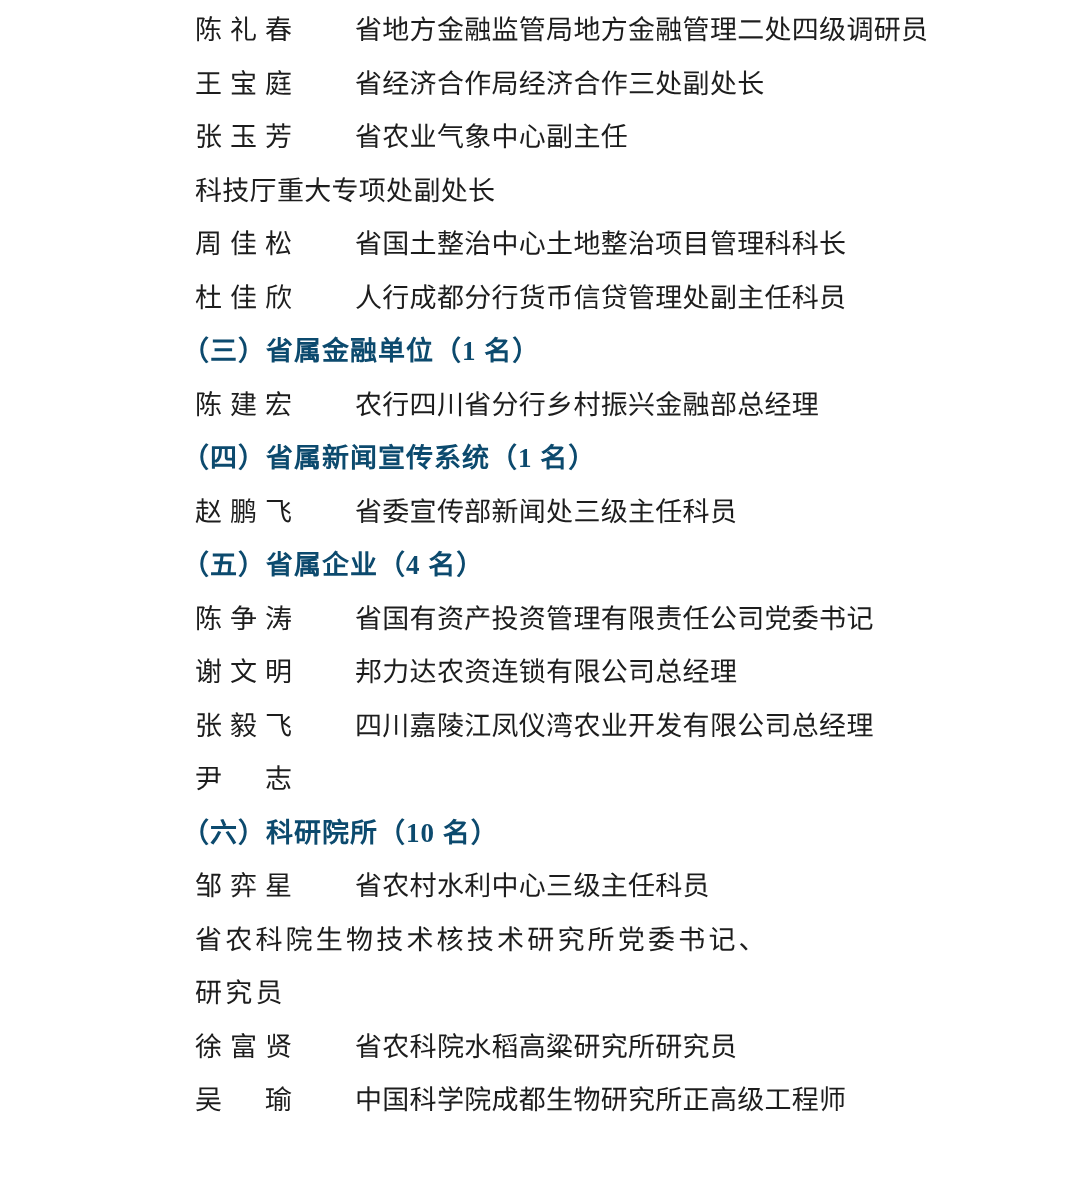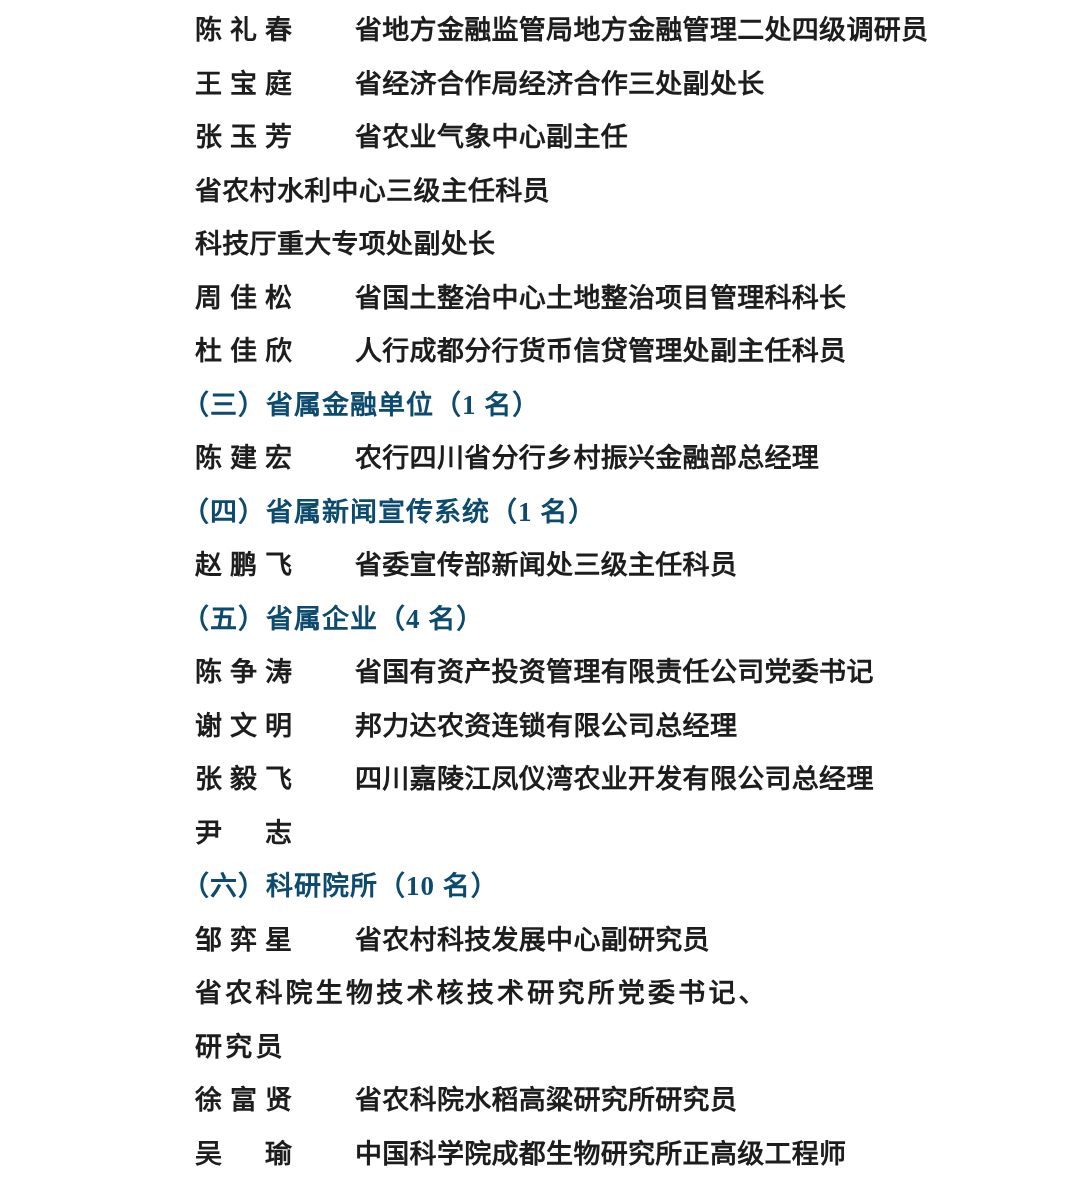--- a/index.html
+++ b/index.html
@@ -20,21 +20,20 @@
     padding: 4px 130px 0 195px;
     color: #1d1d1d;
   }
   .row {
     font-size: 27px;
     line-height: 53.5px;
   }
   .entry {
     display: flex;
     align-items: flex-start;
-    font-weight: bold;
   }
   .name {
     flex: 0 0 160px;
     width: 160px;
     letter-spacing: 8px;
     white-space: pre;
   }
   .title {
     flex: 1;
     letter-spacing: 0.3px;
@@ -64,21 +63,20 @@
     <span class="name">王宝庭</span>
     <span class="title">省经济合作局经济合作三处副处长</span>
   </div>
 
   <div class="row entry">
     <span class="name">张玉芳</span>
     <span class="title">省农业气象中心副主任</span>
   </div>
 
   <div class="row entry">
-    <span class="title">省农村水利中心三级主任科员</span>
   </div>
 
   <div class="row entry">
     <span class="title">科技厅重大专项处副处长</span>
   </div>
 
   <div class="row entry">
     <span class="name">周佳松</span>
     <span class="title">省国土整治中心土地整治项目管理科科长</span>
   </div>
@@ -128,21 +126,21 @@
   <div class="row entry">
     <span class="name">尹　志</span>
   </div>
 
   <div class="row heading">
     <span>（六）科研院所（10 名）</span>
   </div>
 
   <div class="row entry">
     <span class="name">邹弈星</span>
-    <span class="title">省农村科技发展中心副研究员</span>
+    <span class="title">省农村水利中心三级主任科员</span>
   </div>
 
   <div class="row entry">
     <span class="title wrapped">省农科院生物技术核技术研究所党委书记、
 研究员</span>
   </div>
 
   <div class="row entry">
     <span class="name">徐富贤</span>
     <span class="title">省农科院水稻高粱研究所研究员</span>

